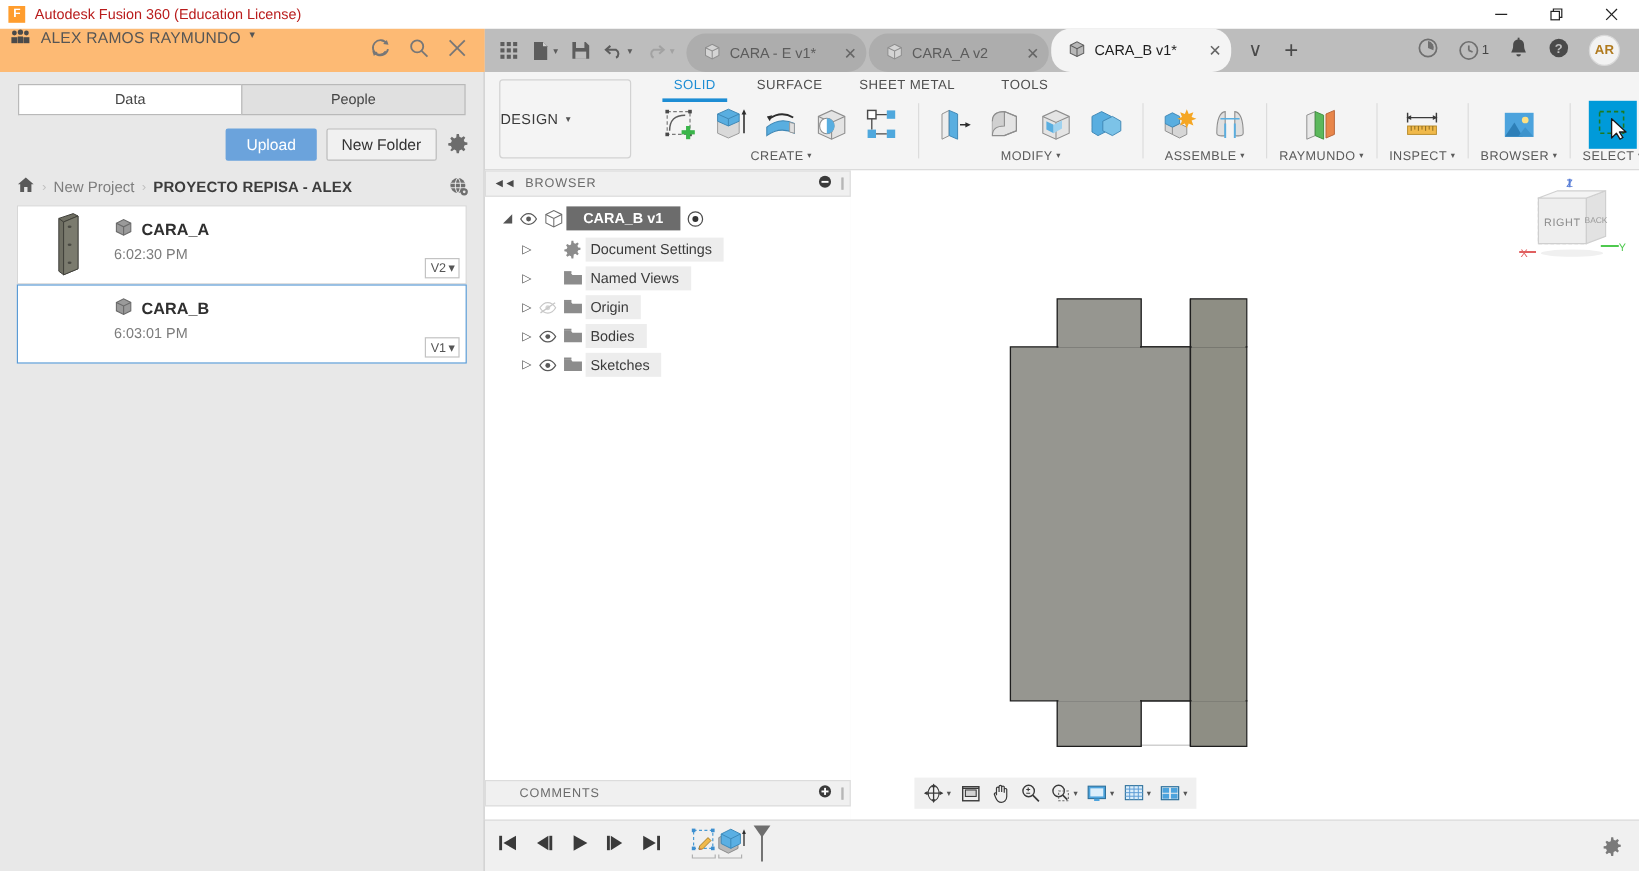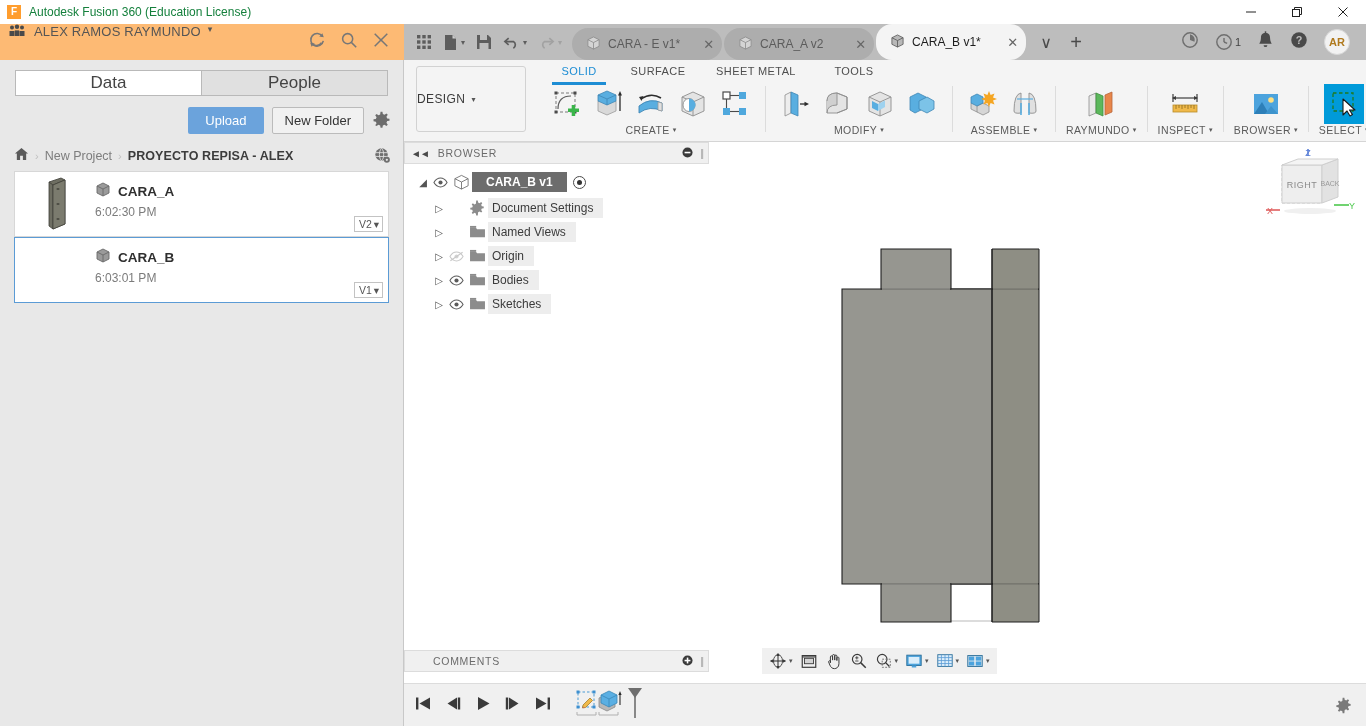--- a/index.html
+++ b/index.html
@@ -16,21 +16,21 @@
   .titlebar {
     position: absolute; top: 0; left: 0; width: 1366px; height: 24px;
     background: #ffffff; display: flex; align-items: center;
   }
   .tb-logo {
     width: 14px; height: 14px; margin-left: 7px; margin-right: 8px;
     background: #ff9d2e; color: #fff; font-size: 10px; font-weight: bold;
     display: flex; align-items: center; justify-content: center;
     line-height: 1;
   }
-  .tb-title { font-size: 12px; color: #15803d; }
+  .tb-title { font-size: 12px; color: #b91c1c; }
   .tb-win { margin-left: auto; display: flex; height: 24px; }
   .tb-btn {
     width: 46px; height: 24px; display: flex; align-items: center;
     justify-content: center; font-size: 13px; color: #222;
   }
 
   
   .row2 { position: absolute; top: 24px; left: 0; width: 1366px; height: 36px; }
   .acct-bar {
     position: absolute; left: 0; top: 0; width: 404px; height: 36px;
@@ -71,21 +71,21 @@
     border: 1px solid #d8d8d8;
   }
 
   
   .datapanel {
     position: absolute; left: 0; top: 60px; width: 404px; height: 666px;
     background: #e8e8e8; border-right: 1px solid #c8c8c8;
   }
   .dp-tabs { display: flex; padding: 10px 15px 0 15px; }
   .dp-tab {
-    flex: 1; height: 26px; font-size: 17px; color: #444;
+    flex: 1; height: 26px; font-size: 12px; color: #444;
     display: flex; align-items: center; justify-content: center;
     border: 1px solid #b9b9b9; background: #e0e0e0;
   }
   .dp-tab.active { background: #fff; }
   .dp-tab:first-child { border-right: none; }
   .dp-actions {
     display: flex; align-items: center; justify-content: flex-end;
     gap: 8px; padding: 11px 12px 0 0;
   }
   .btn-upload {

